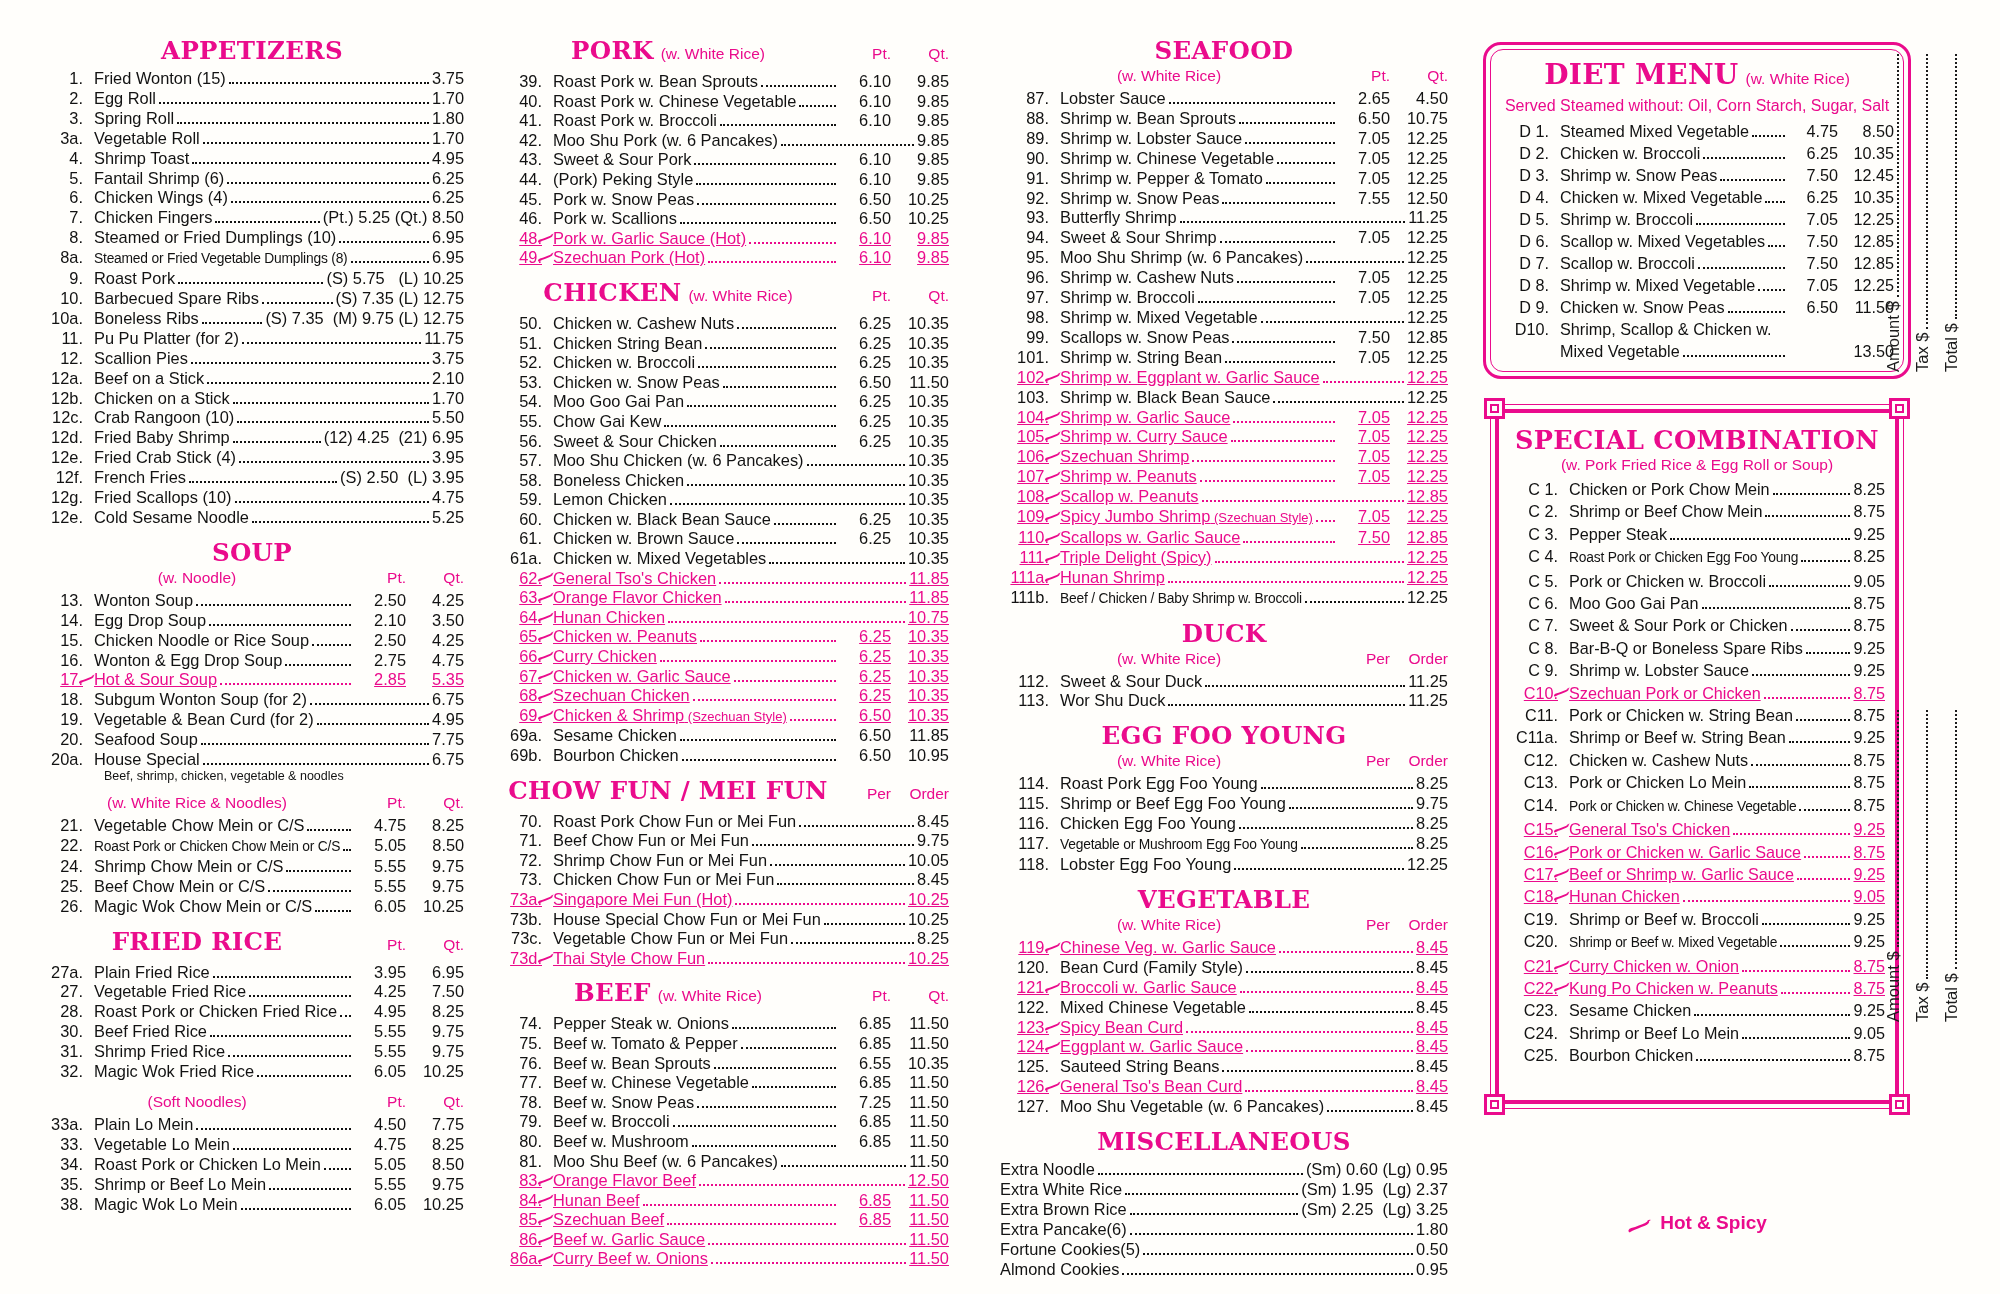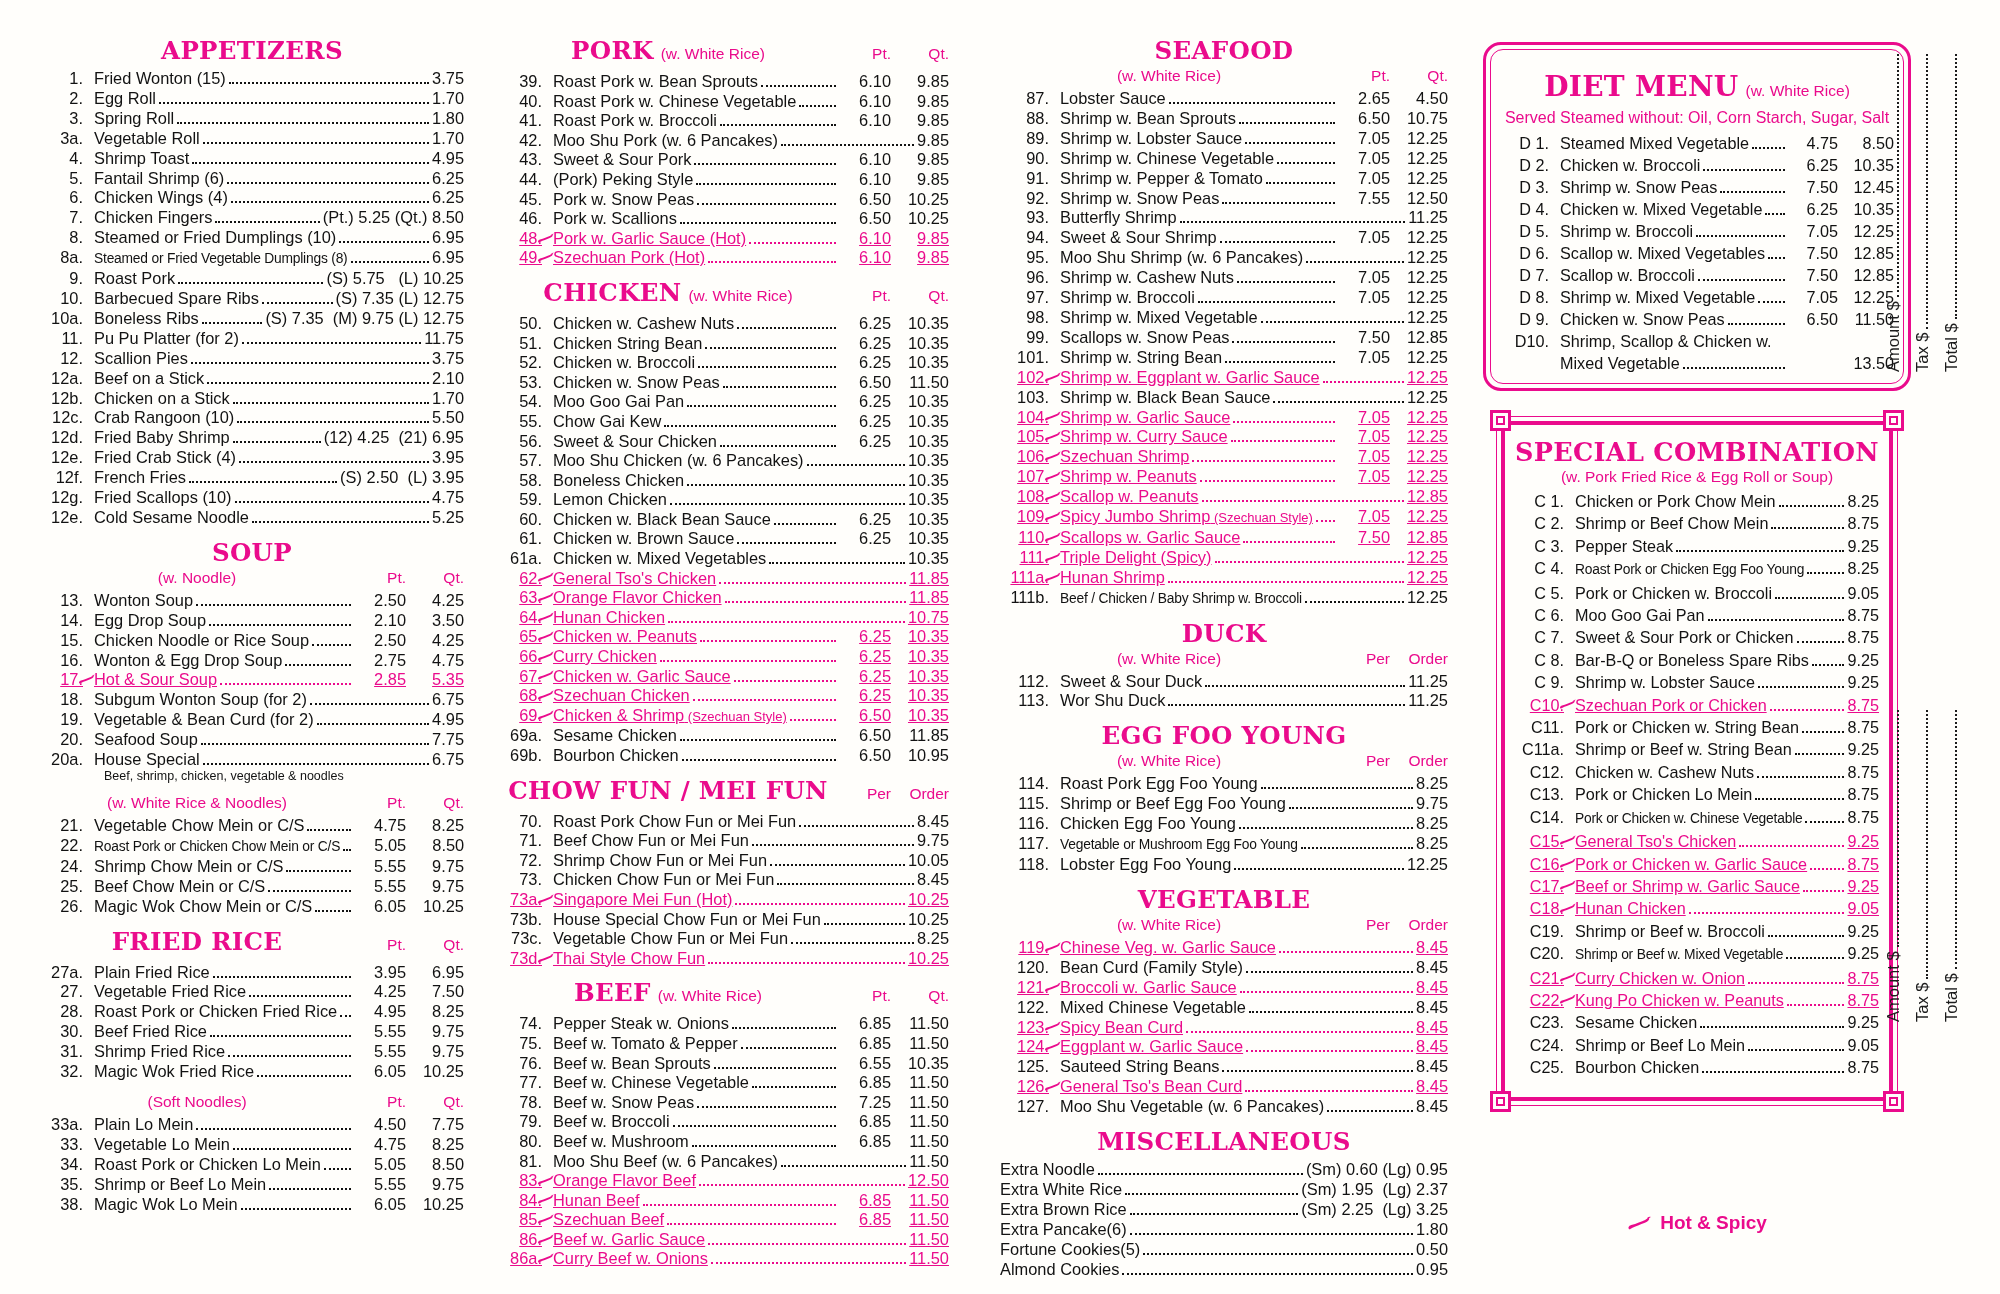--- a/index.html
+++ b/index.html
@@ -40,39 +40,39 @@
   .pt { flex:none; width:var(--pt); text-align:right; }
   .qt { flex:none; width:var(--qt); text-align:right; }
   .tail { flex:none; white-space:pre; }
   .desc { font-size:12.5px; line-height:14px; margin:-1px 0 3px calc(var(--numw) + 10px); }
 
   .pepper { position:absolute; left:calc(var(--numw) - 16px); top:50%;
             width:17px; height:11px; transform:translateY(-55%); }
   .pepper svg, .pepper-big svg { display:block; width:100%; height:100%; fill:var(--pink); }
 
   
-  .box-diet { border:3px solid var(--pink); border-radius:18px; padding:26px 14px 14px; position:relative; }
+  .box-diet { border:3px solid var(--pink); border-radius:18px; padding:14px 14px 14px; position:relative; }
   .box-diet::after { content:""; position:absolute; inset:4px; border:1.5px solid var(--pink);
                      border-radius:13px; pointer-events:none; }
   .box-diet .sec-title { font-size:28px; }
   .box-diet .sec-sub { font-size:16px; }
   .box-diet .sec-head-line { line-height:32px; }
   .box-diet .sec-head-line.sub { line-height:22px; }
 
   
   .box-special { border:4px solid var(--pink); outline:1.5px solid var(--pink); outline-offset:4px;
-                 margin:30px 18px 0; padding:12px 10px 18px; position:relative; --pitch:22.4px; }
+                 margin:30px 12px 0; padding:12px 10px 33px; position:relative; --pitch:22.4px; }
   .box-special .sec-title { font-size:25.5px; }
   .corner { position:absolute; width:21px; height:21px; border:3px solid var(--pink); background:#fffefb; z-index:2; }
   .corner::after { content:""; position:absolute; inset:3px; border:2px solid var(--pink); }
   .corner.tl { left:-15px; top:-15px; } .corner.tr { right:-15px; top:-15px; }
   .corner.bl { left:-15px; bottom:-15px; } .corner.br { right:-15px; bottom:-15px; }
 
   .legend { position:absolute; left:1483px; top:1212px; width:428px;
-            display:flex; justify-content:center; align-items:center; gap:9px;
+            display:flex; justify-content:center; align-items:flex-end; gap:9px;
             color:var(--pink); font-weight:bold; font-size:19px; }
   .pepper-big { width:24px; height:15px; }
 
   .rail-line { position:absolute; height:21px; line-height:21px; display:flex; align-items:baseline;
                transform-origin:0 100%; transform:rotate(-90deg); font-size:16.5px; color:#1c1c1c; }
   .rail-line .lab { flex:none; padding-right:2px; white-space:nowrap; }
   .rail-line .lead { border-bottom:2.2px dotted #1c1c1c; margin:0 0 0 2px; }
 </style>
 </head>
 <body style="background: rgb(255, 254, 251); color: rgb(18, 18, 18);">

